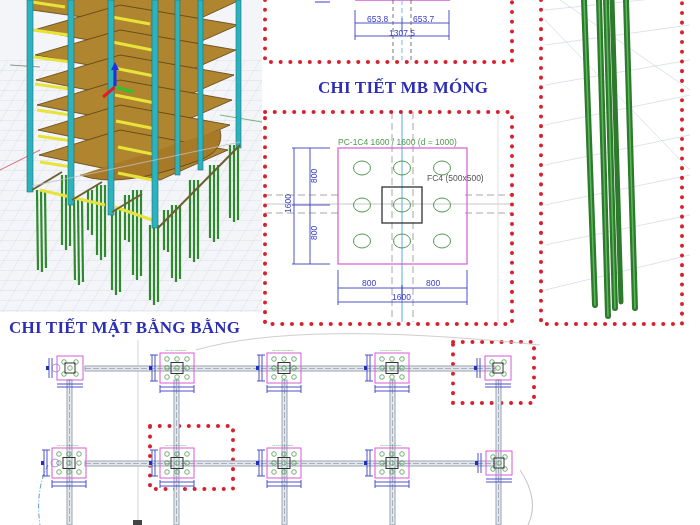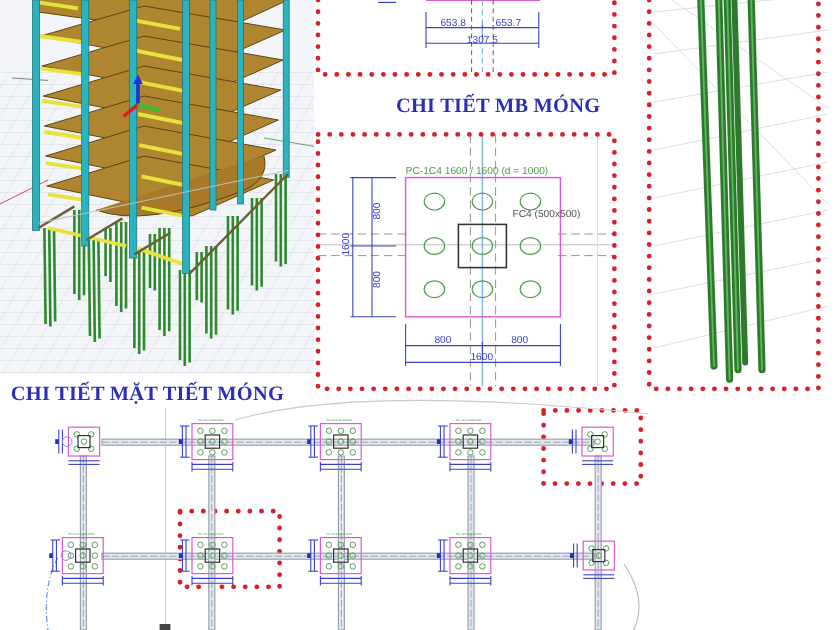--- a/index.html
+++ b/index.html
@@ -6,21 +6,21 @@
   body { width: 700px; height: 525px; position: relative; overflow: hidden; font-family: "Liberation Sans", sans-serif; }
   .layer { position: absolute; left: 0; top: 0; }
   .title {
     position: absolute;
     font-family: "Liberation Serif", "DejaVu Serif", serif;
     font-weight: bold;
     color: #2c2fb4;
     white-space: nowrap;
     letter-spacing: 0.2px;
   }
-  #title-mb { left: 330px; top: 78px; font-size: 17px; }
+  #title-mb { left: 318px; top: 78px; font-size: 17px; }
   #title-mat { left: 9px; top: 318px; font-size: 17px; }
   svg text { font-family: "Liberation Sans", sans-serif; }
 </style>
 </head>
 <body>
 
 <svg class="layer" width="262" height="312" viewBox="0 0 262 312">
   <defs>
     <pattern id="grid3d" width="14" height="10" patternUnits="userSpaceOnUse" patternTransform="skewX(-30)">
       <path d="M14 0 L0 0 0 10" fill="none" stroke="#c9d0dc" stroke-width="0.6"></path>
@@ -246,21 +246,21 @@
 
     <path d="M265 112 L512 112 L512 324 L265 324 Z"></path>
 
     <path d="M541 0 L541 324 L682 324 L682 0"></path>
 
     <path d="M453 342 L534 342 L534 403 L453 403 Z"></path>
     <path d="M150 426 L233 426 L233 489 L150 489 Z"></path>
   </g>
 </svg>
 
-<div class="title" id="title-mat">CHI TIẾT MẶT TIẾT MÓNG</div>
+<div class="title" id="title-mat">CHI TIẾT MẶT BẰNG BẰNG</div>
 
 <svg class="layer" width="700" height="525" viewBox="0 0 700 525">
   <defs>
     <g id="cap9">
       <rect x="-17" y="-15" width="34" height="30" fill="none" stroke="#d95ad9" stroke-width="1"></rect>
       <g fill="none" stroke="#4f9a4f" stroke-width="0.8">
         <circle cx="-10" cy="-9" r="2.3"></circle>
           <circle cx="0" cy="-9" r="2.3"></circle>
           <circle cx="10" cy="-9" r="2.3"></circle>
         <circle cx="-10" cy="0" r="2.3"></circle>

